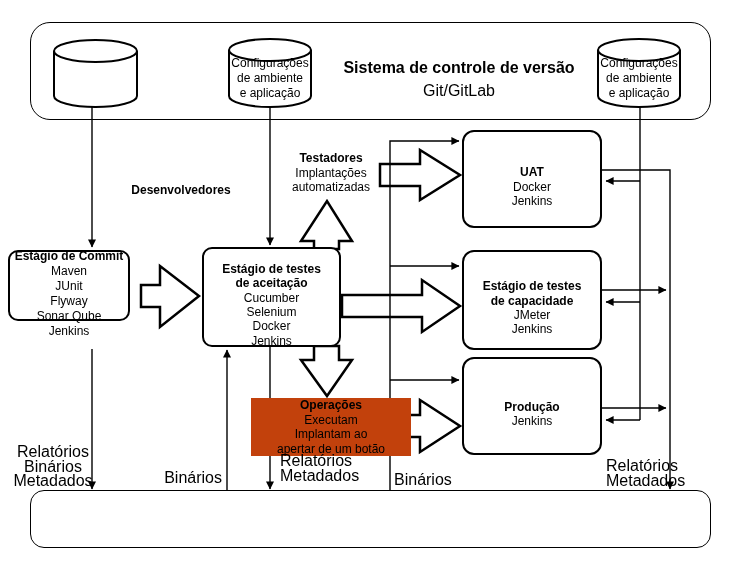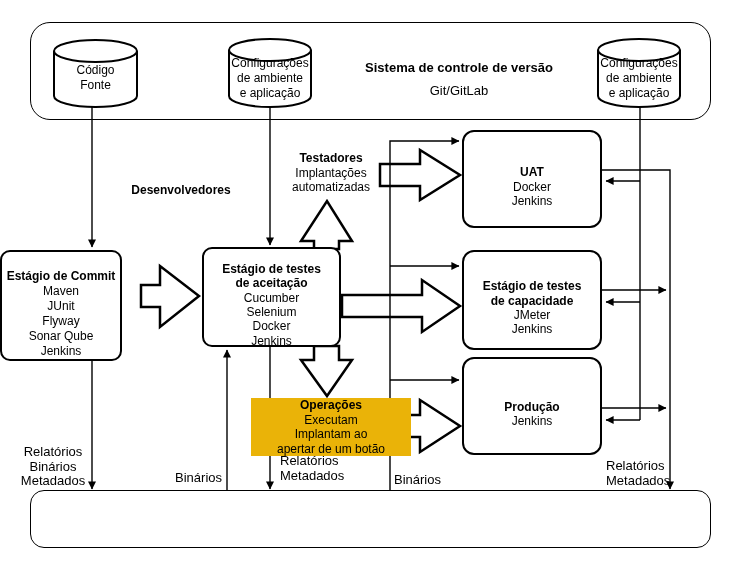--- a/index.html
+++ b/index.html
@@ -5,21 +5,21 @@
   html,body{margin:0;padding:0;background:#ffffff;}
   body{font-family:"Liberation Sans","DejaVu Sans",sans-serif;color:#000;}
   #canvas{position:relative;width:751px;height:561px;background:#fff;overflow:hidden;}
   #wires{position:absolute;left:0;top:0;}
   .box{position:absolute;box-sizing:border-box;border:2.5px solid #000;border-radius:10px;
        background:#fff;display:flex;flex-direction:column;align-items:center;justify-content:center;
        text-align:center;font-size:12px;line-height:14.4px;}
   .box .t{font-weight:bold;white-space:pre-line;margin-top:16px;}
   .box .l{white-space:pre-line;}
   .frame{position:absolute;box-sizing:border-box;border:1.4px solid #000;background:transparent;}
-  .lbl{position:absolute;font-size:13px;line-height:14.6px;white-space:pre-line;}
+  .lbl{position:absolute;font-size:16px;line-height:14.6px;white-space:pre-line;}
   .c{text-align:center;}
   .r{text-align:right;}
   .b{font-weight:bold;}
   .cyltext{position:absolute;text-align:center;font-size:12px;line-height:15px;white-space:pre-line;}
   .anno{position:absolute;text-align:center;font-size:12px;line-height:14.6px;}
   .anno .t{font-weight:bold;}
   .anno .d{white-space:pre-line;}
 </style>
 </head>
 <body>
@@ -73,30 +73,28 @@
         <path d="M598,50 L598,96 A41,11 0 0 0 680,96 L680,50"></path>
         <ellipse cx="639" cy="50" rx="41" ry="11"></ellipse>
       </g>
     </g>
   </svg>
 
   <div class="frame" style="left:30px;top:22px;width:681px;height:98px;border-radius:20px;"></div>
   <div class="lbl c b" style="left:329px;top:61px;width:260px;">Sistema de controle de versão</div>
   <div class="lbl c" style="left:329px;top:84px;width:260px;">Git/GitLab</div>
 
-  <div class="cyltext" style="left:49px;top:63px;width:93px;">Código
-Fonte</div>
   <div class="cyltext" style="left:224px;top:56px;width:92px;">Configurações
 de ambiente
 e aplicação</div>
   <div class="cyltext" style="left:593px;top:56px;width:92px;">Configurações
 de ambiente
 e aplicação</div>
 
-  <div class="box" style="left:0;top:250px;width:122px;height:111px;line-height:15px;">
+  <div class="box" style="left:8px;top:250px;width:122px;height:71px;line-height:15px;">
     <div class="t">Estágio de Commit</div>
     <div class="l">Maven
 JUnit
 Flyway
 Sonar Qube
 Jenkins</div>
   </div>
 
   <div class="box" style="left:202px;top:247px;width:139px;height:100px;">
     <div class="t">Estágio de testes
@@ -130,21 +128,21 @@
   <div class="anno" style="left:106px;top:183px;width:150px;">
     <div class="t">Desenvolvedores</div>
   </div>
 
   <div class="anno" style="left:261px;top:151px;width:140px;">
     <div class="t">Testadores</div>
     <div class="d">Implantações
 automatizadas</div>
   </div>
 
-  <div class="anno" style="left:251px;top:398px;width:160px;background:#eab308;">
+  <div class="anno" style="left:251px;top:398px;width:160px;background:#c2410c;">
     <div class="t">Operações</div>
     <div class="d">Executam
 Implantam ao
 apertar de um botão</div>
   </div>
 
   <div class="lbl c" style="left:13px;top:445px;width:80px;">Relatórios
 Binários
 Metadados</div>
   <div class="lbl r" style="left:152px;top:471px;width:70px;">Binários</div>

